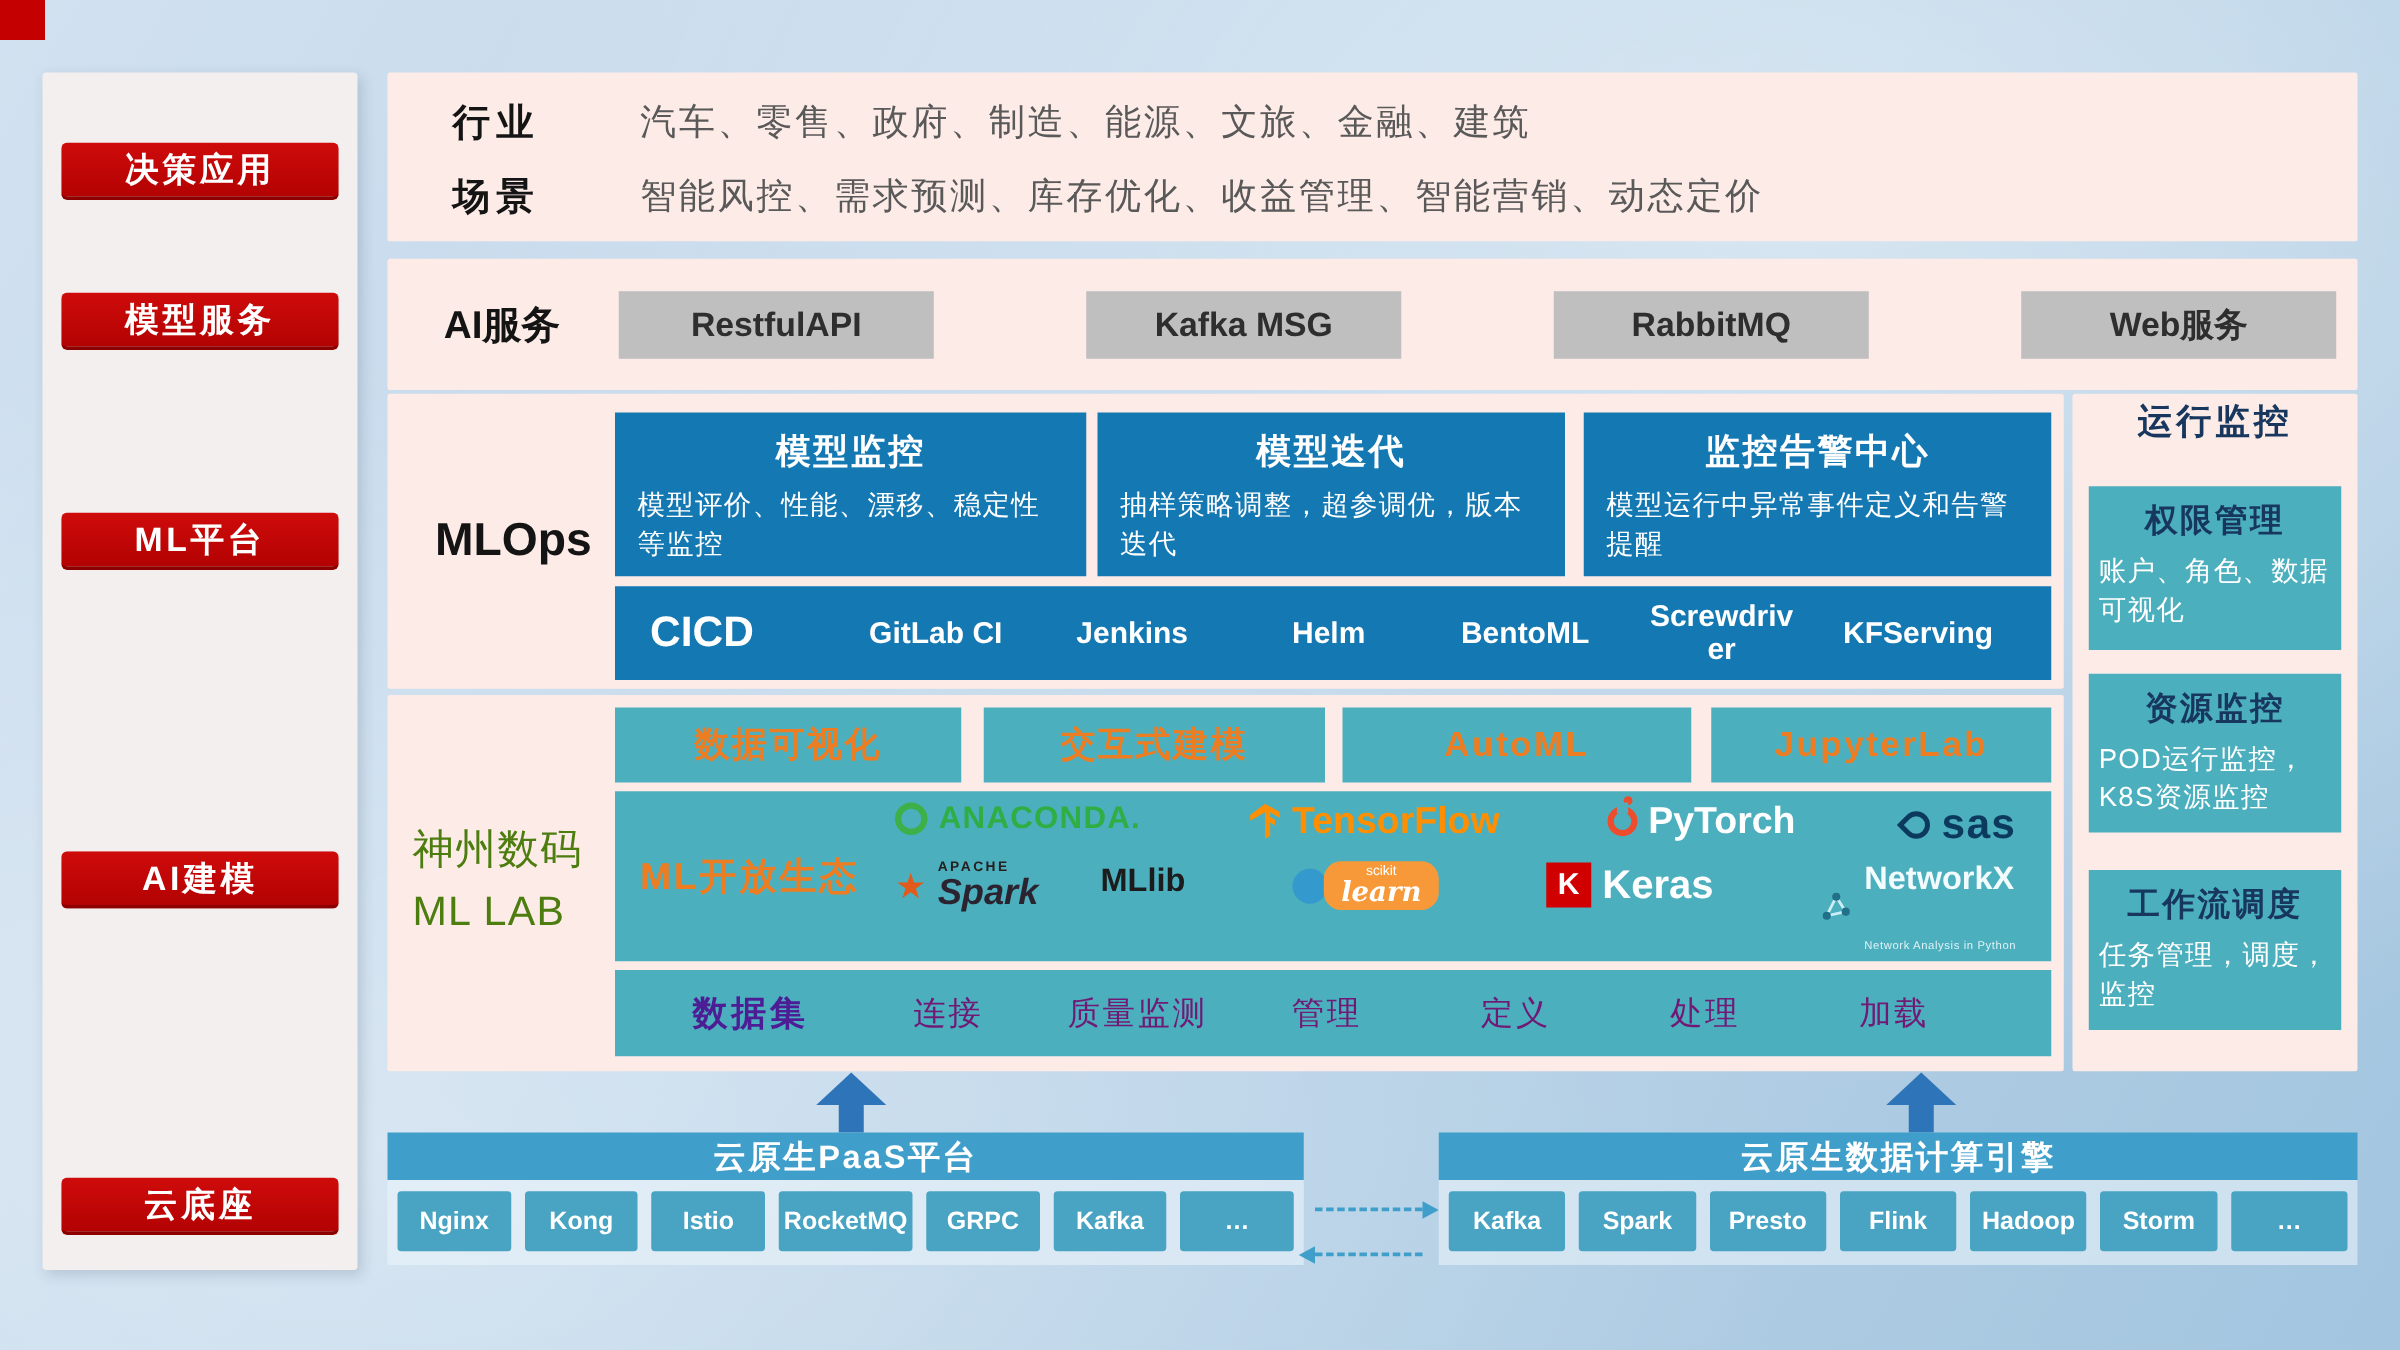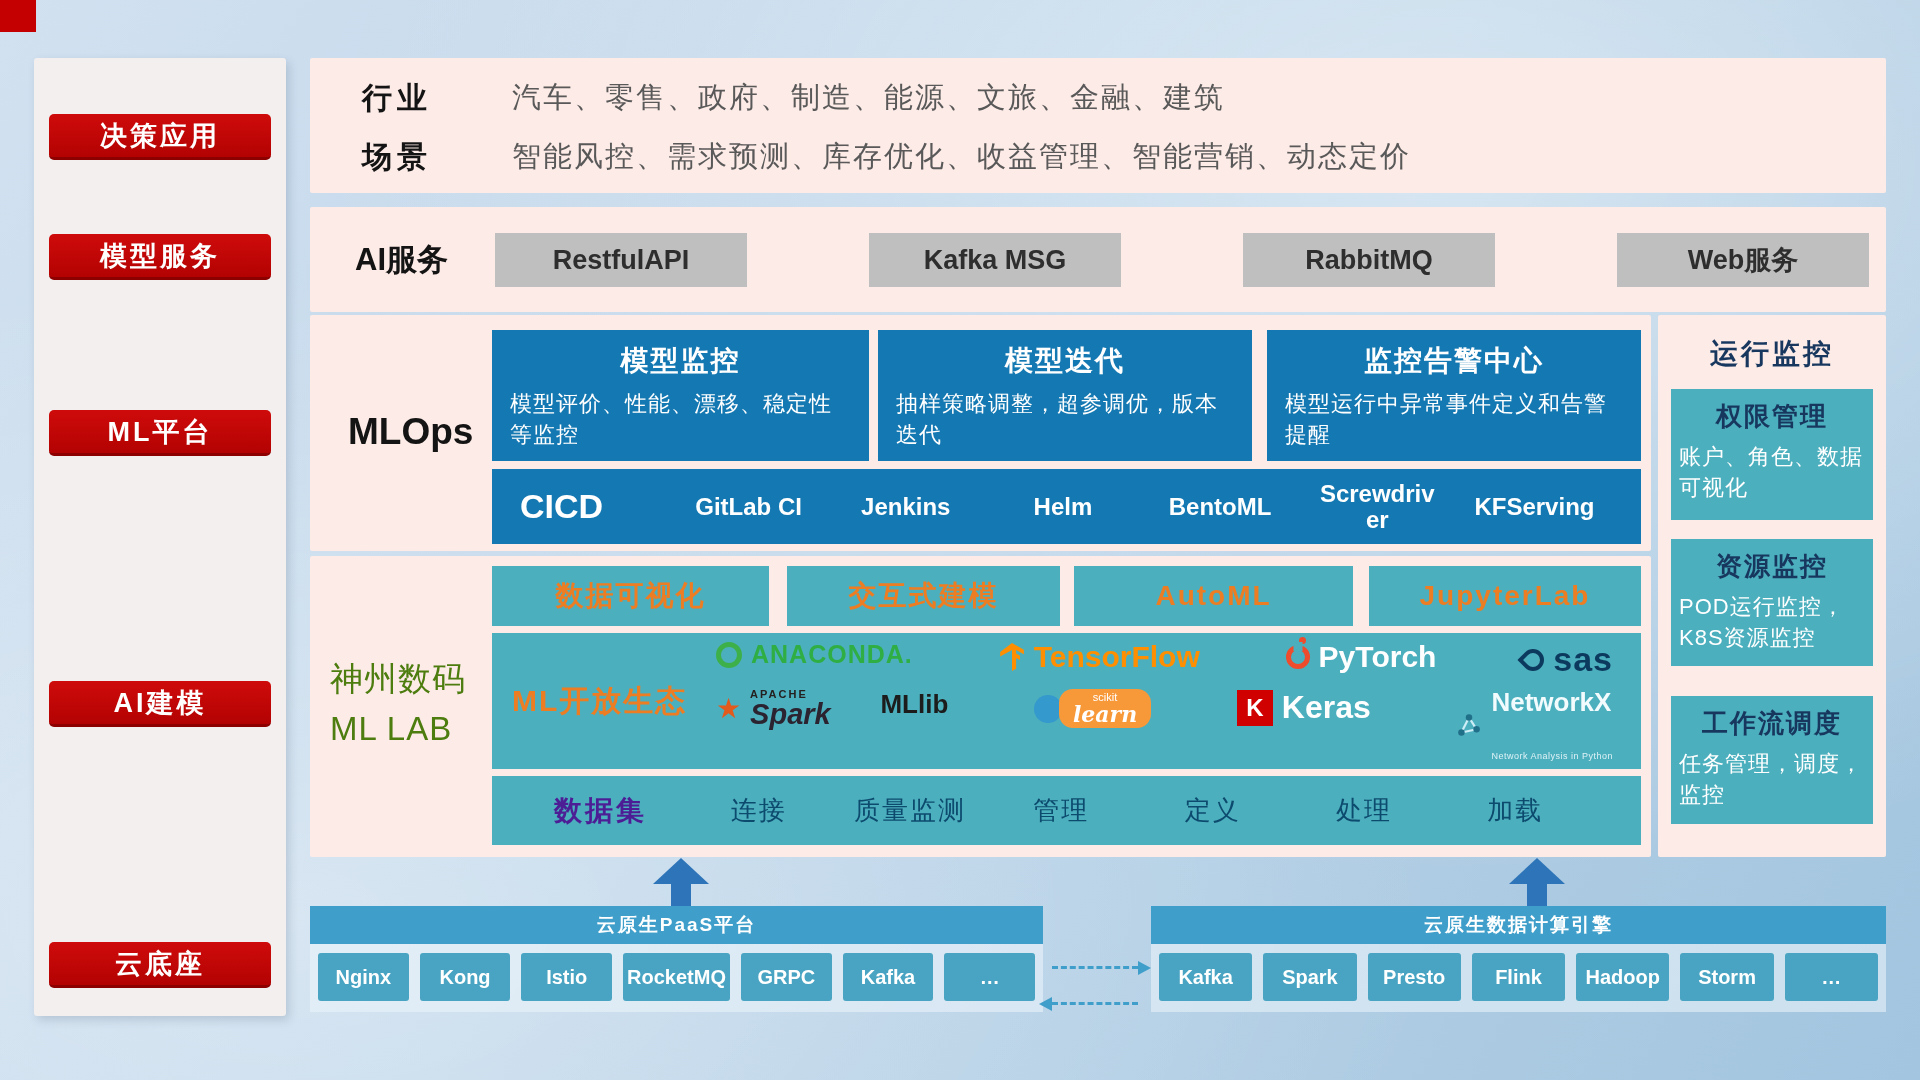--- a/index.html
+++ b/index.html
@@ -40,21 +40,21 @@
   
   .mlops-label { position:absolute; left:38px; top:96px; font-size:37px; font-weight:bold; color:#141414; }
   .ml-card { position:absolute; top:15px; height:131px; background:#1478b2; color:#fff; padding:12px 18px 10px; }
   .ml-card-title { font-size:28px; font-weight:bold; text-align:center; margin-bottom:9px; letter-spacing:2px; }
   .ml-card-desc { font-size:22px; line-height:1.4; letter-spacing:1px; }
   .cicd { position:absolute; left:182px; top:154px; width:1149px; height:75px; background:#1478b2; color:#fff; display:flex; align-items:center; padding:0 28px; }
   .cicd-label { font-size:34px; font-weight:bold; width:150px; flex:none; }
   .cicd-item { flex:1; text-align:center; font-size:24px; font-weight:bold; line-height:1.05; word-break:break-word; padding:0 16px; }
 
   
-  .mon-title { position:absolute; top:20px; left:0; right:0; text-align:center; font-size:28px; font-weight:bold; color:#17375e; letter-spacing:3px; }
+  .mon-title { position:absolute; top:3px; left:0; right:0; text-align:center; font-size:28px; font-weight:bold; color:#17375e; letter-spacing:3px; }
   .mon-card { position:absolute; left:13px; width:202px; background:#4cafbe; padding:10px 8px; }
   .mon-card-title { font-size:26px; font-weight:bold; color:#17375e; text-align:center; margin-bottom:8px; letter-spacing:2px; }
   .mon-card-desc { font-size:22px; line-height:1.4; color:#fff; letter-spacing:1px; }
 
   
   .lab-label { position:absolute; left:20px; top:98px; font-size:33px; font-weight:normal; color:#4d7c0f; line-height:1.5; letter-spacing:1px; }
   .lab-tool { position:absolute; top:10px; height:60px; background:#4cafbe; color:#ed7d23; font-size:28px; font-weight:bold; letter-spacing:2px; display:flex; align-items:center; justify-content:center; }
   .eco { position:absolute; left:182px; top:77px; width:1149px; height:136px; background:#4cafbe; display:flex; align-items:center; padding:0 20px; }
   .eco-label { font-size:30px; font-weight:bold; color:#ed7d23; width:196px; flex:none; letter-spacing:2px; }
   .eco-rows { flex:1; display:flex; flex-direction:column; gap:10px; }
@@ -80,24 +80,24 @@
   .sk-pre { font-size:11px; color:#fff; }
   .sk-name { font-size:22px; color:#fff; font-weight:bold; font-style:italic; font-family:"DejaVu Serif",serif; }
   .keras-badge { width:36px; height:36px; background:#d00000; color:#fff; font-weight:bold; font-size:24px; display:flex; align-items:center; justify-content:center; }
   .keras-text { color:#fff; font-weight:bold; font-size:32px; }
   .nx-stack { display:flex; flex-direction:column; line-height:1.05;gap:36px; }
   .nx-name { color:#f2fbfd; font-weight:bold; font-size:26px; }
   .nx-sub { color:#dff2f7; font-size:9px; letter-spacing:.5px; }
 
   .dataset { position:absolute; left:182px; top:220px; width:1149px; height:69px; background:#4cafbe; display:flex; align-items:center; padding:0 50px 0 62px; }
   .ds-label { font-size:28px; font-weight:bold; color:#4c1d95; letter-spacing:3px; margin-right:36px;font-family:Liberation Mono, monospace; }
-  .ds-item { flex:1; text-align:center; font-size:26px; color:#0c4a6e; letter-spacing:2px; }
-
-  
-  .cloud-head { position:absolute; top:906px; height:38px; background:#3f9fca; color:#fff; font-size:19px; font-weight:bold; letter-spacing:2px; display:flex; align-items:center; justify-content:center; }
+  .ds-item { flex:1; text-align:center; font-size:26px; color:#701a75; letter-spacing:2px; }
+
+  
+  .cloud-head { position:absolute; top:906px; height:38px; background:#3f9fca; color:#fff; font-size:26px; font-weight:bold; letter-spacing:2px; display:flex; align-items:center; justify-content:center; }
   .tech-band { position:absolute; top:944px; height:68px; background:rgba(236,245,251,.55); }
   .tech-row { position:absolute; top:953px; display:flex; gap:11px; }
   .tech-btn { flex:1; height:48px; background:#48a4c2; color:#fff; font-weight:bold; font-size:20px; display:flex; align-items:center; justify-content:center; border-radius:3px; text-align:center; line-height:1.05; padding:0 4px; }
 
   
   .up-arrow { position:absolute; width:56px; height:48px; }
   .ua-head { width:0; height:0; border-left:28px solid transparent; border-right:28px solid transparent; border-bottom:26px solid #2d74b8; }
   .ua-stem { width:20px; height:22px; background:#2d74b8; margin:0 auto; }
   .dash-line { position:absolute; border-top:3px dashed #3f9fca; height:0; }
   .dash-head-r { position:absolute; right:-13px; top:-8px; width:0; height:0; border-left:13px solid #3f9fca; border-top:7px solid transparent; border-bottom:7px solid transparent; }

